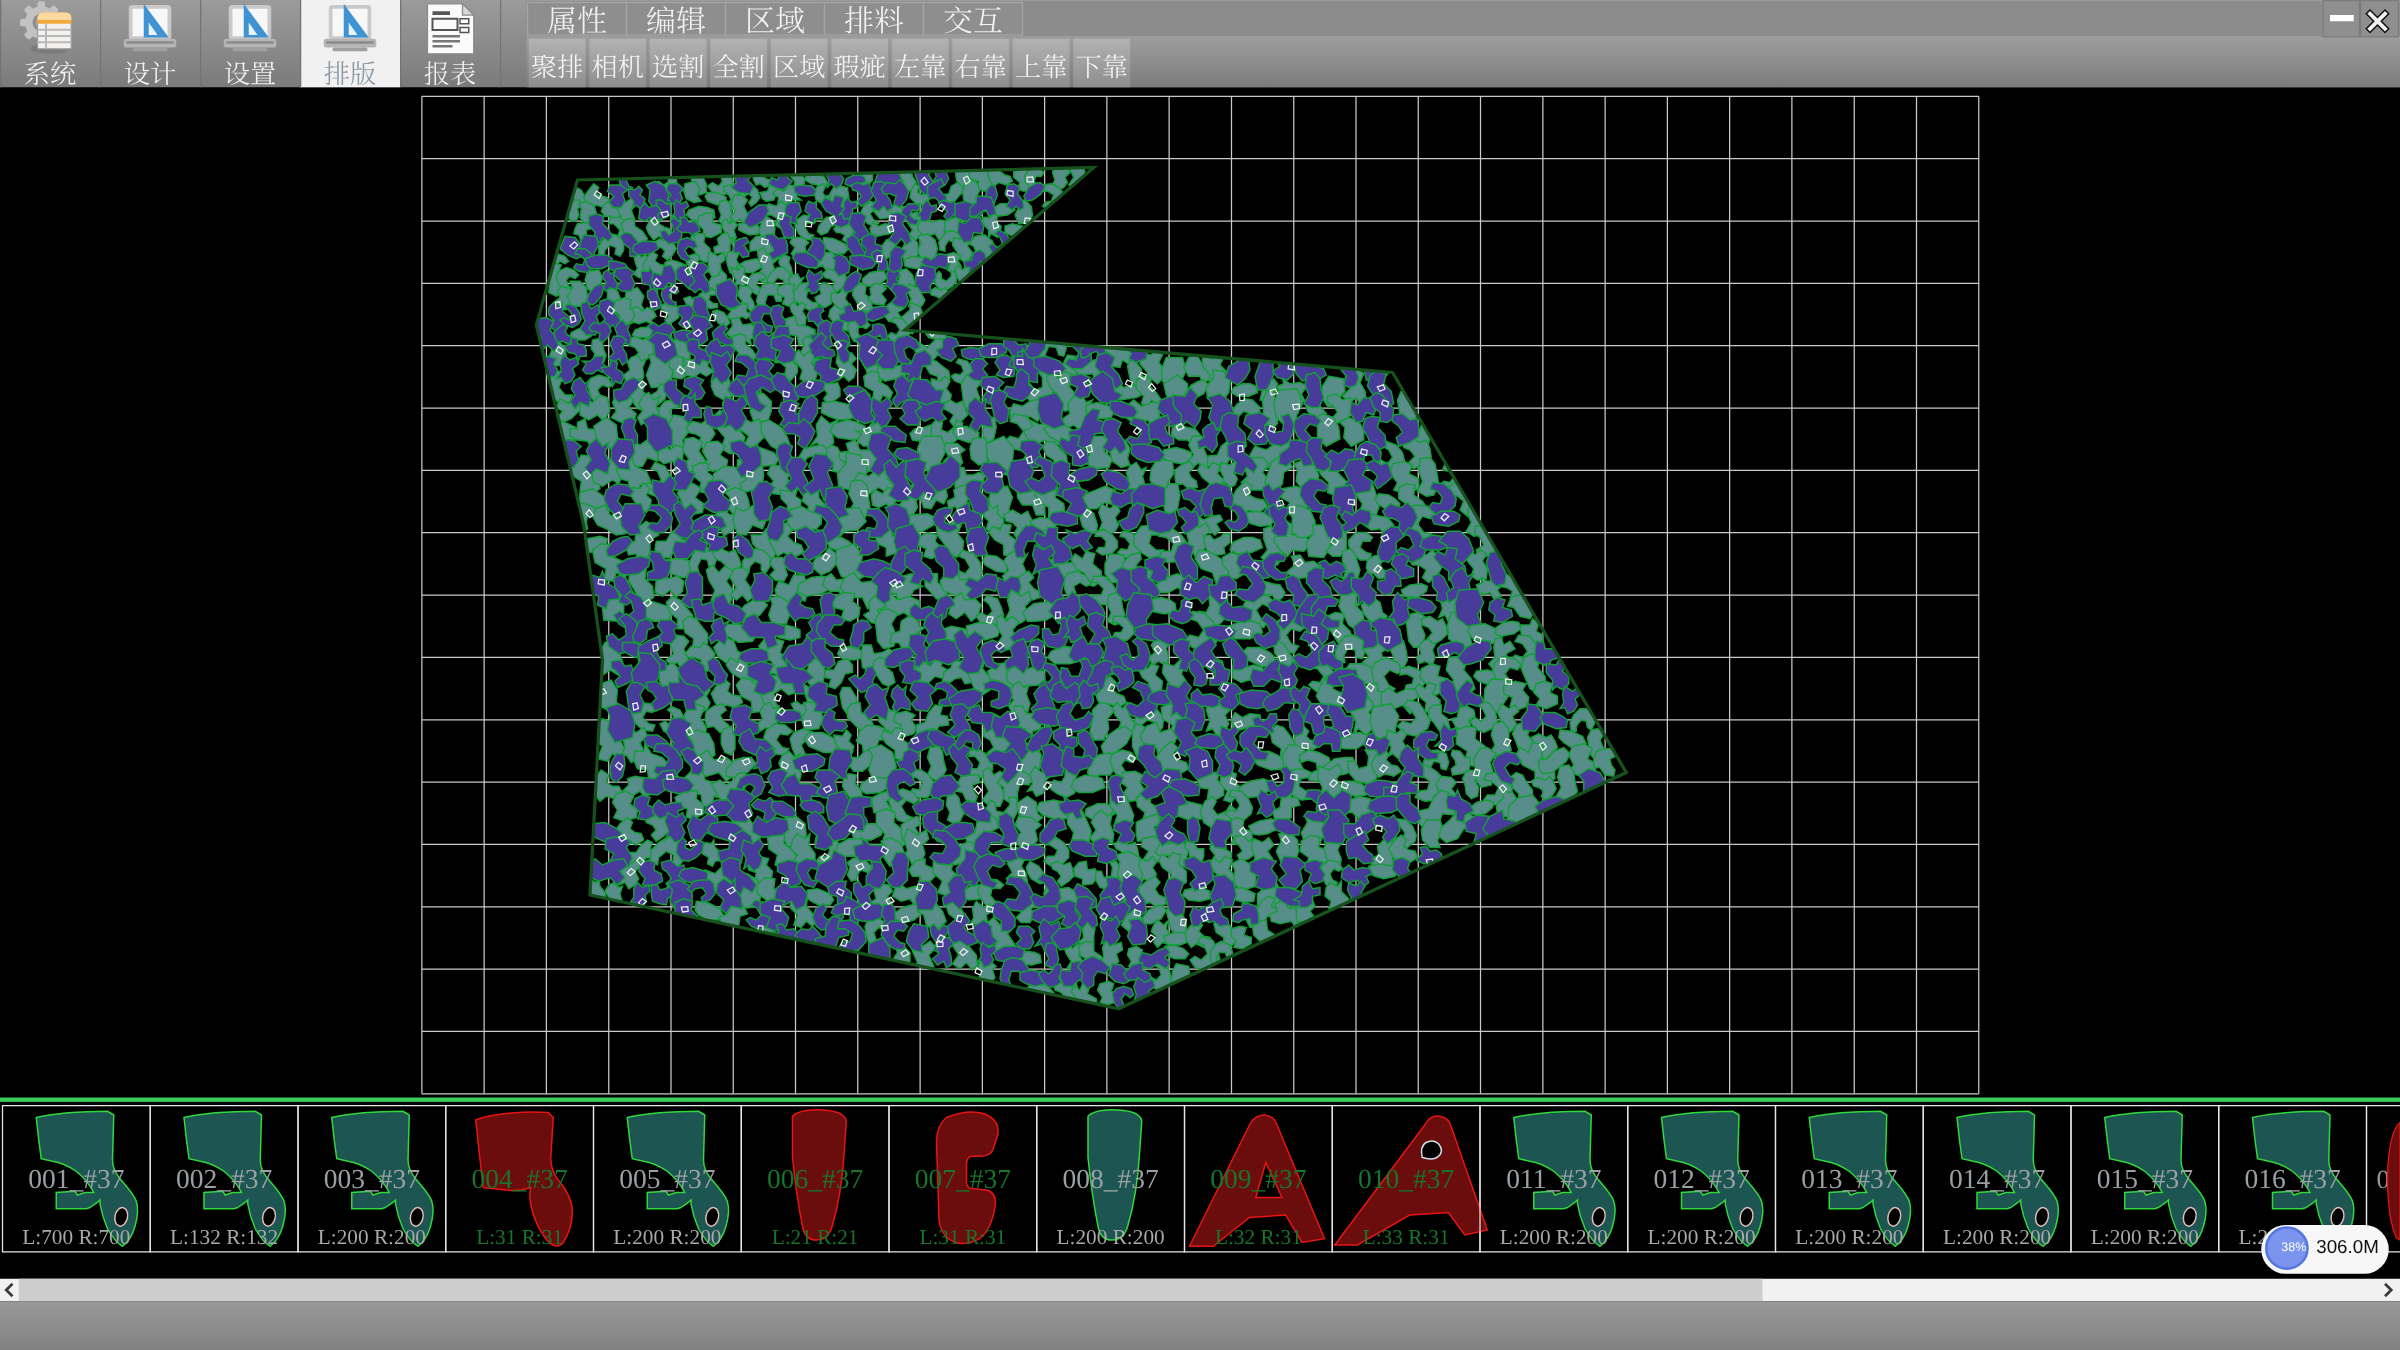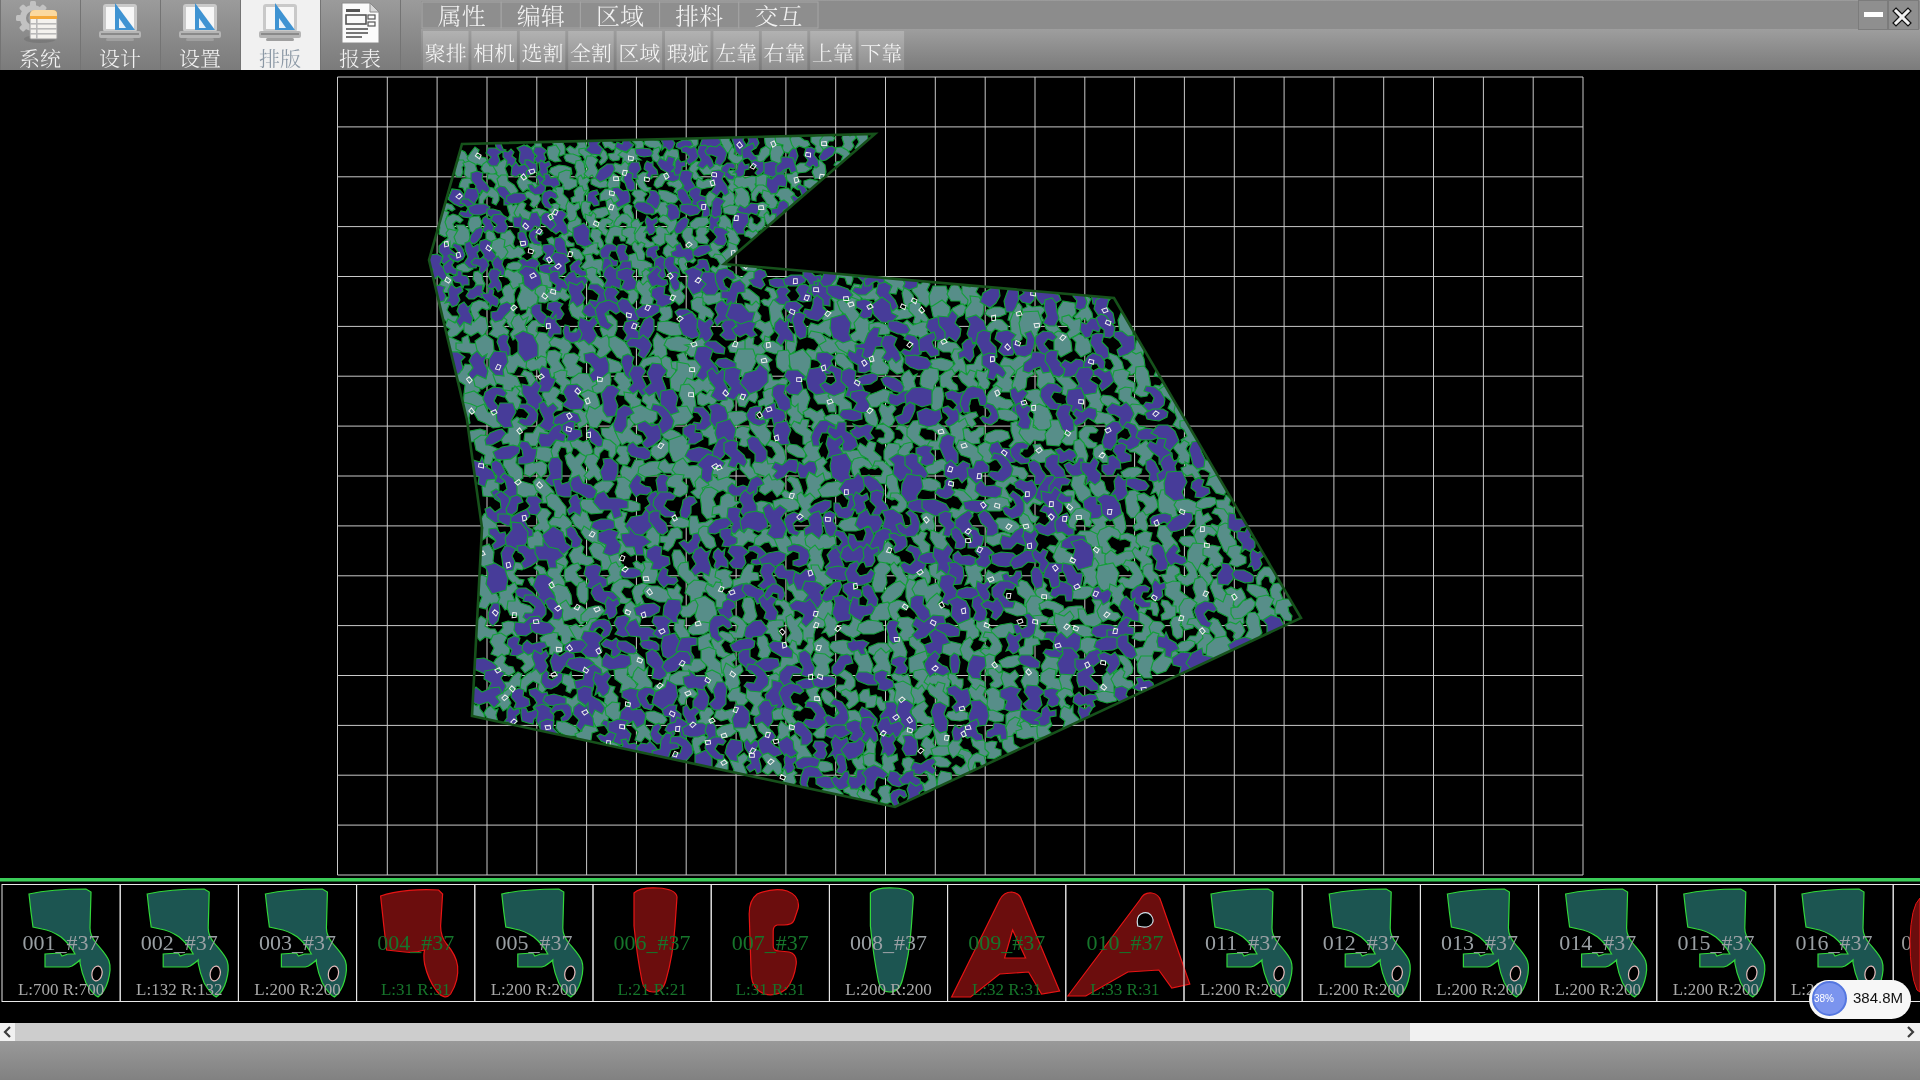--- a/index.html
+++ b/index.html
@@ -1925,14 +1925,14 @@
 <svg style="position:absolute;left:2px;top:3px" width="12" height="12" viewBox="0 0 12 12">
       <path d="M8 1 L3 6 L8 11" fill="none" stroke="#3c3c3c" stroke-width="2.2"></path>
     </svg>
 <div style="position:absolute;left:15px;top:0;width:1395px;height:18px;background:#cdcdcd"></div>
 <svg style="position:absolute;right:4px;top:3px" width="12" height="12" viewBox="0 0 12 12">
       <path d="M4 1 L9 6 L4 11" fill="none" stroke="#3c3c3c" stroke-width="2.2"></path>
     </svg>
 </div>
 <div style="position:absolute;left:0;top:1041px;width:1920px;height:39px;background:linear-gradient(#999,#818181)"></div>
 <div style="position:absolute;left:1809px;top:980px;width:102px;height:39px;background:#f7f7f7;border-radius:19.5px"></div>
-<div style="position:absolute;left:1812px;top:981px;width:35px;height:35px;border-radius:50%;background:#7b94ee;border:2px solid #5577e0;box-sizing:border-box;color:#fff;font:10px 'Liberation Sans';text-align:left;line-height:31px">38%</div>
-<div style="position:absolute;left:1853px;top:989px;color:#111;font:15px 'Liberation Sans'">384.8M</div>
+<div style="position:absolute;left:1812px;top:981px;width:35px;height:35px;border-radius:50%;background:#7b94ee;border:2px solid #5577e0;box-sizing:border-box;color:#fff;font:10px 'Liberation Sans';text-align:right;line-height:31px">38%</div>
+<div style="position:absolute;left:1853px;top:989px;color:#111;font:15px 'Liberation Sans'">306.0M</div>
 
 </body></html>

